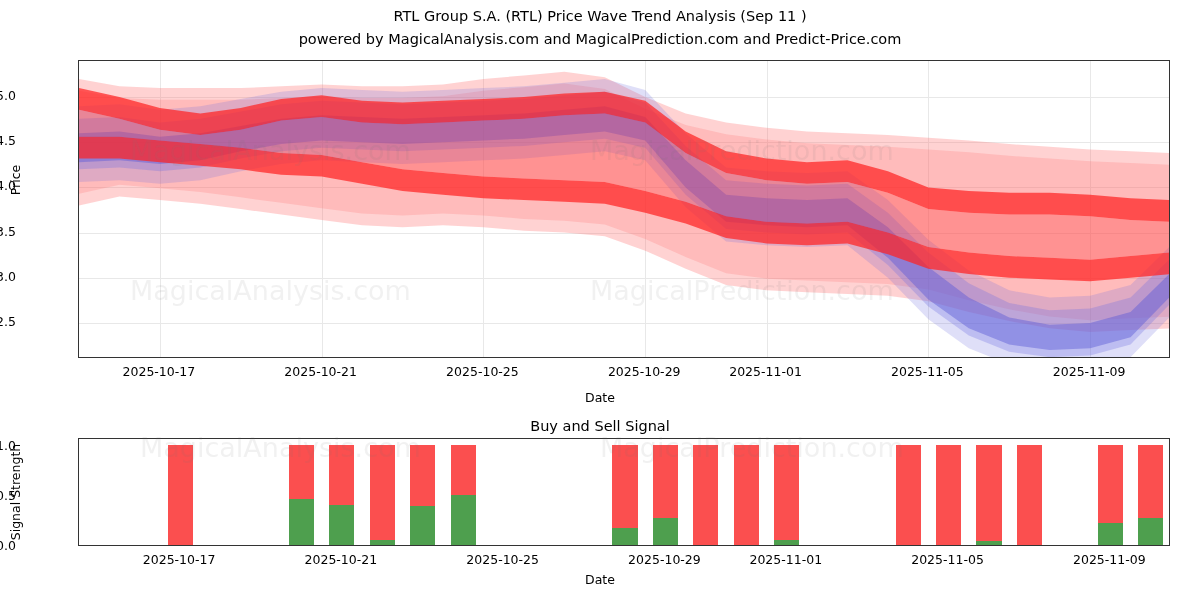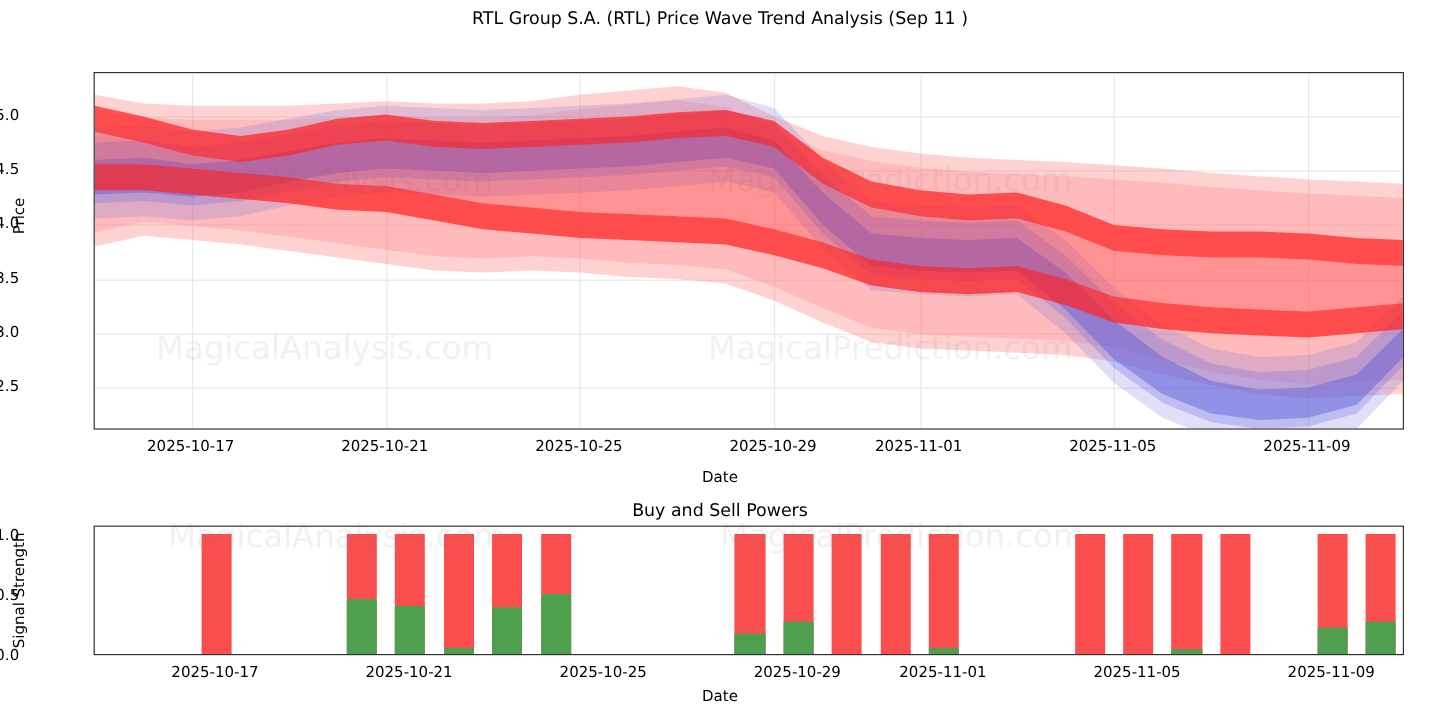--- a/index.html
+++ b/index.html
@@ -31,20 +31,21 @@
   .bar{position:absolute;bottom:0;}
   .bar .sell{position:absolute;left:0;width:100%;bottom:0;background:#fb4f4f;}
   .bar .buy{position:absolute;left:0;width:100%;bottom:0;background:#4e9f4e;}
 </style>
 </head>
 <body>
 
 <div class="wrap">
 
   <div class="title1">RTL Group S.A. (RTL) Price Wave Trend Analysis (Sep 11 )</div>
+  <div class="title2">powered by MagicalAnalysis.com and MagicalPrediction.com and Predict-Price.com</div>
 
   <div class="ylab1">Price</div>
   <div class="plot1" id="plot1">
       <div class="grid-h" style="top: 261.879px;"></div>
       <div class="grid-h" style="top: 216.727px;"></div>
       <div class="grid-h" style="top: 171.576px;"></div>
       <div class="grid-h" style="top: 126.424px;"></div>
       <div class="grid-h" style="top: 81.2727px;"></div>
       <div class="grid-h" style="top: 36.1212px;"></div>
       <div class="grid-v" style="left: 80.8889px;"></div>
@@ -60,21 +61,21 @@
         <path d="M 0 45.151515151515184 L 40.44444444444444 43.34545454545497 L 80.88888888888889 48.76363636363632 L 121.33333333333333 45.151515151515184 L 161.77777777777777 37.92727272727291 L 202.2222222222222 30.70303030303063 L 242.66666666666666 27.09090909090952 L 283.1111111111111 28.896969696969734 L 323.55555555555554 30.70303030303063 L 364 28.896969696969734 L 404.4444444444444 27.09090909090952 L 444.88888888888886 25.284848484848624 L 485.3333333333333 21.672727272727457 L 525.7777777777777 18.060606060606347 L 566.2222222222222 28.896969696969734 L 606.6666666666667 72.24242424242468 L 647.1111111111111 106.55757575757582 L 687.5555555555555 110.16969696969696 L 728 111.97575757575785 L 768.4444444444445 110.16969696969696 L 808.8888888888888 139.0666666666667 L 849.3333333333334 178.80000000000052 L 889.7777777777777 209.50303030303053 L 930.2222222222223 229.3696969696971 L 970.6666666666666 236.59393939394 L 1011.1111111111111 234.78787878787912 L 1051.5555555555554 223.9515151515157 L 1092 184.2181818181819 L 1092 254.6545454545457 L 1051.5555555555554 296.1939393939391 L 1011.1111111111111 307.0303030303032 L 970.6666666666666 308.8363636363634 L 930.2222222222223 303.418181818182 L 889.7777777777777 287.1636363636366 L 849.3333333333334 258.2666666666668 L 808.8888888888888 216.72727272727278 L 768.4444444444445 184.2181818181819 L 728 186.02424242424215 L 687.5555555555555 184.2181818181819 L 647.1111111111111 180.60606060606077 L 606.6666666666667 146.29090909090897 L 566.2222222222222 99.33333333333292 L 525.7777777777777 90.3030303030304 L 485.3333333333333 93.91515151515154 L 444.88888888888886 97.52727272727267 L 404.4444444444444 99.33333333333292 L 364 101.13939393939378 L 323.55555555555554 102.94545454545468 L 283.1111111111111 101.13939393939378 L 242.66666666666666 99.33333333333292 L 202.2222222222222 102.94545454545468 L 161.77777777777777 110.16969696969696 L 121.33333333333333 119.20000000000013 L 80.88888888888889 122.81212121212127 L 40.44444444444444 119.20000000000013 L 0 121.0060606060604 Z" fill="#6f6fe0" fill-opacity="0.22" stroke="none"></path>
         <path d="M 0 57.793939393939496 L 40.44444444444444 55.987878787879254 L 80.88888888888889 61.406060606060635 L 121.33333333333333 57.793939393939496 L 161.77777777777777 50.56969696969722 L 202.2222222222222 43.34545454545497 L 242.66666666666666 39.7333333333338 L 283.1111111111111 41.53939393939402 L 323.55555555555554 43.34545454545497 L 364 41.53939393939402 L 404.4444444444444 39.7333333333338 L 444.88888888888886 37.92727272727291 L 485.3333333333333 34.3151515151518 L 525.7777777777777 30.70303030303063 L 566.2222222222222 41.53939393939402 L 606.6666666666667 84.88484848484899 L 647.1111111111111 119.20000000000013 L 687.5555555555555 122.81212121212127 L 728 124.61818181818217 L 768.4444444444445 122.81212121212127 L 808.8888888888888 151.709090909091 L 849.3333333333334 191.4424242424248 L 889.7777777777777 222.1454545454548 L 930.2222222222223 242.0121212121214 L 970.6666666666666 249.23636363636433 L 1011.1111111111111 247.43030303030343 L 1051.5555555555554 236.59393939394 L 1092 196.8606060606062 L 1092 242.0121212121214 L 1051.5555555555554 283.5515151515148 L 1011.1111111111111 294.3878787878789 L 970.6666666666666 296.1939393939391 L 930.2222222222223 290.7757575757577 L 889.7777777777777 274.5212121212123 L 849.3333333333334 245.62424242424254 L 808.8888888888888 204.08484848484846 L 768.4444444444445 171.5757575757576 L 728 173.38181818181783 L 687.5555555555555 171.5757575757576 L 647.1111111111111 167.96363636363645 L 606.6666666666667 133.64848484848469 L 566.2222222222222 86.69090909090858 L 525.7777777777777 77.66060606060606 L 485.3333333333333 81.2727272727272 L 444.88888888888886 84.88484848484833 L 404.4444444444444 86.69090909090858 L 364 88.4969696969695 L 323.55555555555554 90.3030303030304 L 283.1111111111111 88.4969696969695 L 242.66666666666666 86.69090909090858 L 202.2222222222222 90.3030303030304 L 161.77777777777777 97.52727272727267 L 121.33333333333333 106.55757575757582 L 80.88888888888889 110.16969696969696 L 40.44444444444444 106.55757575757582 L 0 108.36363636363606 Z" fill="#6f6fe0" fill-opacity="0.3" stroke="none"></path>
         <path d="M 0 72.24242424242405 L 40.44444444444444 70.43636363636378 L 80.88888888888889 75.85454545454519 L 121.33333333333333 72.24242424242405 L 161.77777777777777 65.01818181818177 L 202.2222222222222 57.793939393939496 L 242.66666666666666 54.18181818181836 L 283.1111111111111 55.98787878787863 L 323.55555555555554 57.793939393939496 L 364 55.98787878787863 L 404.4444444444444 54.18181818181836 L 444.88888888888886 52.37575757575749 L 485.3333333333333 48.76363636363632 L 525.7777777777777 45.151515151515184 L 566.2222222222222 55.98787878787863 L 606.6666666666667 99.33333333333354 L 647.1111111111111 133.64848484848469 L 687.5555555555555 137.26060606060582 L 728 139.0666666666667 L 768.4444444444445 137.26060606060582 L 808.8888888888888 166.15757575757556 L 849.3333333333334 205.89090909090936 L 889.7777777777777 236.59393939393937 L 930.2222222222223 256.4606060606059 L 970.6666666666666 263.6848484848489 L 1011.1111111111111 261.878787878788 L 1051.5555555555554 251.04242424242454 L 1092 211.30909090909077 L 1092 234.78787878787912 L 1051.5555555555554 276.32727272727254 L 1011.1111111111111 287.1636363636366 L 970.6666666666666 288.9696969696968 L 930.2222222222223 283.55151515151545 L 889.7777777777777 267.29696969697 L 849.3333333333334 238.40000000000026 L 808.8888888888888 196.8606060606062 L 768.4444444444445 164.35151515151531 L 728 166.15757575757556 L 687.5555555555555 164.35151515151531 L 647.1111111111111 160.73939393939418 L 606.6666666666667 126.42424242424241 L 566.2222222222222 79.46666666666633 L 525.7777777777777 70.43636363636378 L 485.3333333333333 74.04848484848492 L 444.88888888888886 77.66060606060606 L 404.4444444444444 79.46666666666633 L 364 81.2727272727272 L 323.55555555555554 83.07878787878812 L 283.1111111111111 81.2727272727272 L 242.66666666666666 79.46666666666633 L 202.2222222222222 83.07878787878812 L 161.77777777777777 90.3030303030304 L 121.33333333333333 99.33333333333354 L 80.88888888888889 102.94545454545468 L 40.44444444444444 99.33333333333354 L 0 101.13939393939378 Z" fill="#5b5bd6" fill-opacity="0.45" stroke="none"></path>
         <path d="M 0 27.090909090908895 L 40.44444444444444 36.12121212121201 L 80.88888888888889 46.95757575757543 L 121.33333333333333 52.37575757575749 L 161.77777777777777 46.95757575757543 L 202.2222222222222 37.92727272727228 L 242.66666666666666 34.315151515151115 L 283.1111111111111 39.73333333333318 L 323.55555555555554 41.53939393939339 L 364 39.73333333333318 L 404.4444444444444 37.92727272727228 L 444.88888888888886 36.12121212121201 L 485.3333333333333 32.5090909090909 L 525.7777777777777 30.703030303030005 L 566.2222222222222 39.73333333333318 L 606.6666666666667 70.43636363636315 L 647.1111111111111 90.3030303030304 L 687.5555555555555 97.52727272727267 L 728 101.13939393939378 L 768.4444444444445 99.33333333333292 L 808.8888888888888 110.16969696969696 L 849.3333333333334 126.42424242424241 L 889.7777777777777 130.03636363636355 L 930.2222222222223 131.8424242424238 L 970.6666666666666 131.8424242424238 L 1011.1111111111111 133.64848484848469 L 1051.5555555555554 137.26060606060582 L 1092 139.0666666666667 L 1092 160.73939393939418 L 1051.5555555555554 158.9333333333333 L 1011.1111111111111 155.32121212121214 L 970.6666666666666 153.51515151515127 L 930.2222222222223 153.51515151515127 L 889.7777777777777 151.709090909091 L 849.3333333333334 148.0969696969699 L 808.8888888888888 131.84242424242444 L 768.4444444444445 121.0060606060604 L 728 122.81212121212127 L 687.5555555555555 119.20000000000013 L 647.1111111111111 111.97575757575785 L 606.6666666666667 92.10909090909064 L 566.2222222222222 61.406060606060635 L 525.7777777777777 52.37575757575749 L 485.3333333333333 54.18181818181836 L 444.88888888888886 57.793939393939496 L 404.4444444444444 59.59999999999977 L 364 61.406060606060635 L 323.55555555555554 63.212121212120906 L 283.1111111111111 61.406060606060635 L 242.66666666666666 55.98787878787863 L 202.2222222222222 59.59999999999977 L 161.77777777777777 68.63030303030291 L 121.33333333333333 74.04848484848492 L 80.88888888888889 68.63030303030291 L 40.44444444444444 57.793939393939496 L 0 48.76363636363632 Z" fill="#ff2222" fill-opacity="0.72" stroke="none"></path>
         <path d="M 0 75.85454545454519 L 40.44444444444444 75.85454545454519 L 80.88888888888889 79.46666666666633 L 121.33333333333333 83.07878787878747 L 161.77777777777777 86.69090909090858 L 202.2222222222222 92.10909090909064 L 242.66666666666666 93.91515151515154 L 283.1111111111111 101.13939393939378 L 323.55555555555554 108.36363636363606 L 364 111.9757575757572 L 404.4444444444444 115.58787878787834 L 444.88888888888886 117.39393939393923 L 485.3333333333333 119.20000000000013 L 525.7777777777777 121.0060606060604 L 566.2222222222222 130.03636363636355 L 606.6666666666667 140.87272727272696 L 647.1111111111111 155.32121212121214 L 687.5555555555555 160.73939393939352 L 728 162.54545454545445 L 768.4444444444445 160.73939393939352 L 808.8888888888888 171.5757575757576 L 849.3333333333334 186.02424242424215 L 889.7777777777777 191.44242424242418 L 930.2222222222223 195.05454545454532 L 970.6666666666666 196.8606060606062 L 1011.1111111111111 198.66666666666646 L 1051.5555555555554 195.05454545454532 L 1092 191.44242424242418 L 1092 213.11515151515164 L 1051.5555555555554 216.72727272727278 L 1011.1111111111111 220.33939393939391 L 970.6666666666666 218.5333333333337 L 930.2222222222223 216.72727272727278 L 889.7777777777777 213.11515151515164 L 849.3333333333334 207.69696969696963 L 808.8888888888888 193.24848484848508 L 768.4444444444445 182.412121212121 L 728 184.2181818181819 L 687.5555555555555 182.412121212121 L 647.1111111111111 176.99393939393963 L 606.6666666666667 162.54545454545445 L 566.2222222222222 151.709090909091 L 525.7777777777777 142.67878787878783 L 485.3333333333333 140.8727272727276 L 444.88888888888886 139.0666666666667 L 404.4444444444444 137.26060606060582 L 364 133.64848484848469 L 323.55555555555554 130.03636363636355 L 283.1111111111111 122.81212121212127 L 242.66666666666666 115.58787878787899 L 202.2222222222222 113.7818181818181 L 161.77777777777777 108.36363636363606 L 121.33333333333333 104.75151515151492 L 80.88888888888889 101.13939393939378 L 40.44444444444444 97.52727272727267 L 0 97.52727272727267 Z" fill="#ff2222" fill-opacity="0.72" stroke="none"></path>
         <path d="M 0 48.76363636363632 L 40.44444444444444 57.793939393939496 L 80.88888888888889 68.63030303030291 L 121.33333333333333 74.04848484848492 L 161.77777777777777 68.63030303030291 L 202.2222222222222 59.59999999999977 L 242.66666666666666 55.98787878787863 L 283.1111111111111 61.406060606060635 L 323.55555555555554 63.212121212120906 L 364 61.406060606060635 L 404.4444444444444 59.59999999999977 L 444.88888888888886 57.793939393939496 L 485.3333333333333 54.18181818181836 L 525.7777777777777 52.37575757575749 L 566.2222222222222 61.406060606060635 L 606.6666666666667 92.10909090909064 L 647.1111111111111 111.97575757575785 L 687.5555555555555 119.20000000000013 L 728 122.81212121212127 L 768.4444444444445 121.0060606060604 L 808.8888888888888 131.84242424242444 L 849.3333333333334 148.0969696969699 L 889.7777777777777 151.709090909091 L 930.2222222222223 153.51515151515127 L 970.6666666666666 153.51515151515127 L 1011.1111111111111 155.32121212121214 L 1051.5555555555554 158.9333333333333 L 1092 160.73939393939418 L 1092 191.44242424242418 L 1051.5555555555554 195.05454545454532 L 1011.1111111111111 198.66666666666646 L 970.6666666666666 196.8606060606062 L 930.2222222222223 195.05454545454532 L 889.7777777777777 191.44242424242418 L 849.3333333333334 186.02424242424215 L 808.8888888888888 171.5757575757576 L 768.4444444444445 160.73939393939352 L 728 162.54545454545445 L 687.5555555555555 160.73939393939352 L 647.1111111111111 155.32121212121214 L 606.6666666666667 140.87272727272696 L 566.2222222222222 130.03636363636355 L 525.7777777777777 121.0060606060604 L 485.3333333333333 119.20000000000013 L 444.88888888888886 117.39393939393923 L 404.4444444444444 115.58787878787834 L 364 111.9757575757572 L 323.55555555555554 108.36363636363606 L 283.1111111111111 101.13939393939378 L 242.66666666666666 93.91515151515154 L 202.2222222222222 92.10909090909064 L 161.77777777777777 86.69090909090858 L 121.33333333333333 83.07878787878747 L 80.88888888888889 79.46666666666633 L 40.44444444444444 75.85454545454519 L 0 75.85454545454519 Z" fill="#ff3b3b" fill-opacity="0.32" stroke="none"></path>
       </svg>
     </div>
   <div class="xlab1">Date</div>
 
-  <div class="title3">Buy and Sell Powers</div>
+  <div class="title3">Buy and Sell Signal</div>
   <div class="ylab2">Signal Strength</div>
   <div class="plot2" id="plot2">
       <div class="bar" style="left: 88.5733px; width: 25.0756px; height: 100px;">
         <div class="sell" style="height: 100%;"></div>
       </div>
       <div class="bar" style="left: 209.907px; width: 25.0756px; height: 100px;">
         <div class="sell" style="height: 100%;"></div>
         <div class="buy" style="height: 46%;"></div>
       </div>
       <div class="bar" style="left: 250.351px; width: 25.0756px; height: 100px;">

